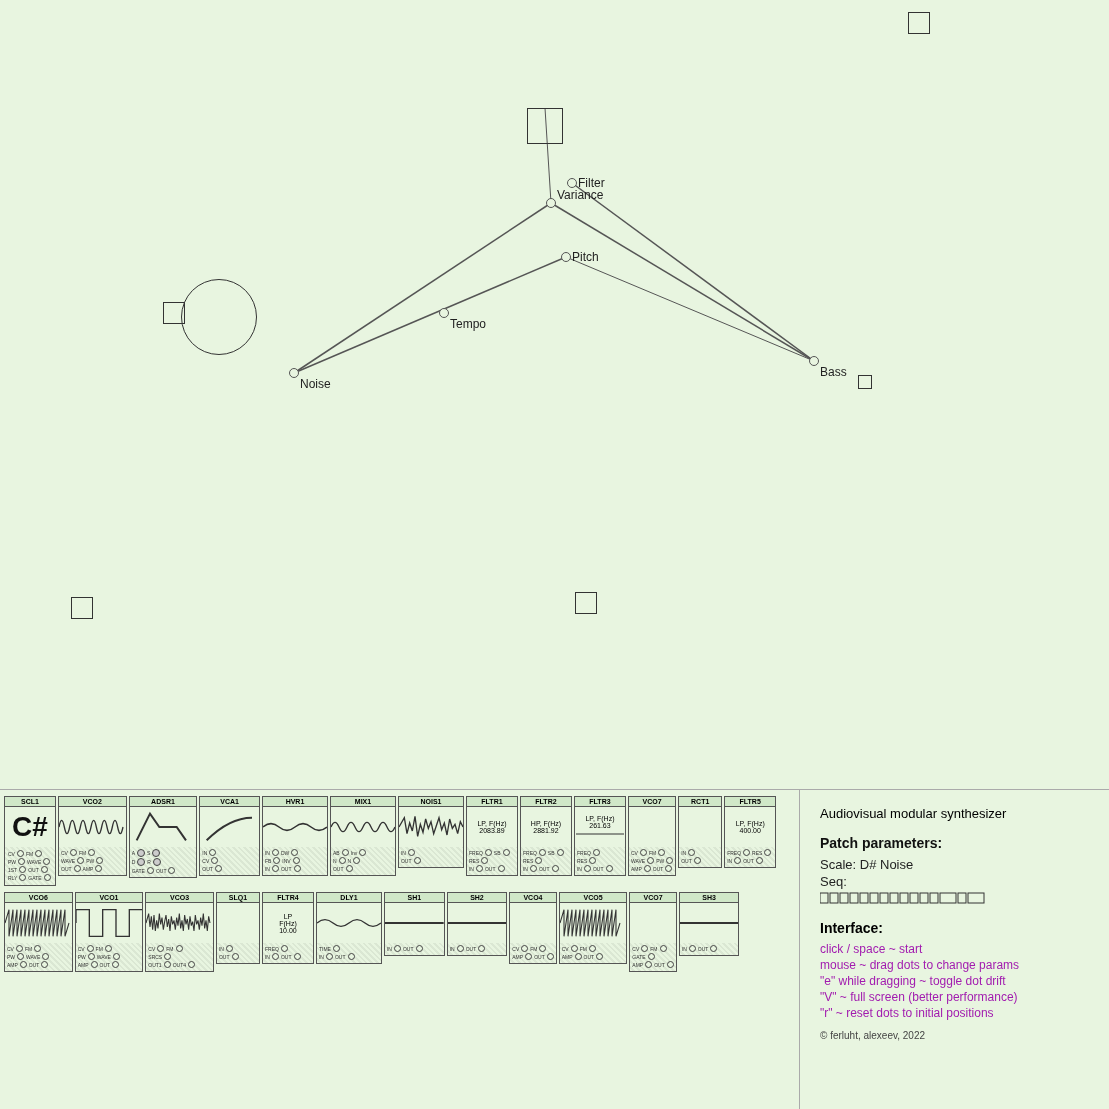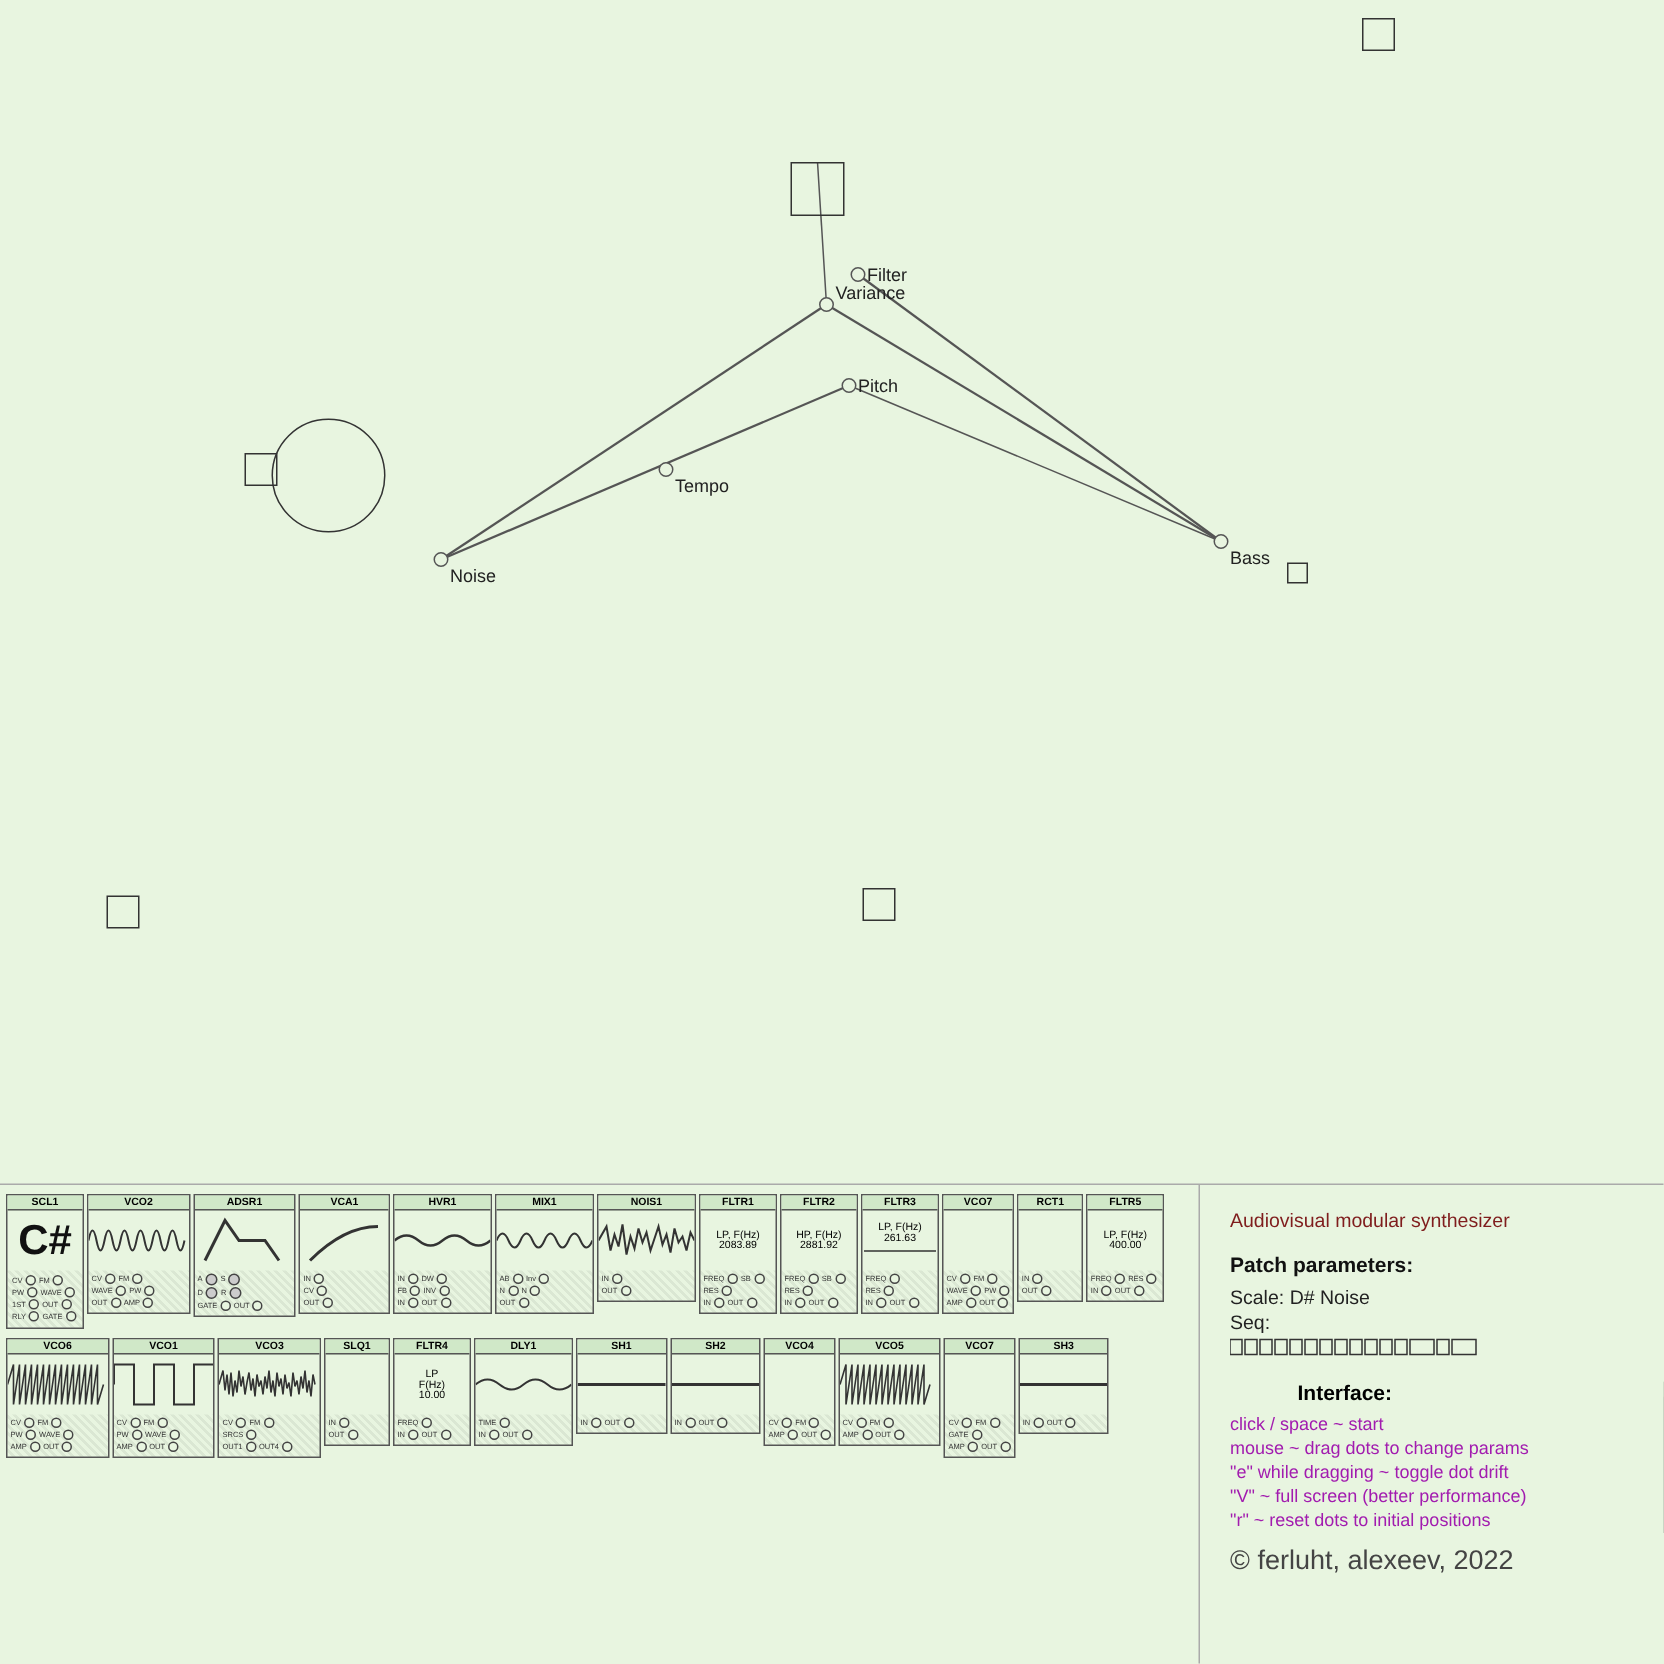--- a/index.html
+++ b/index.html
@@ -86,21 +86,21 @@
     }
 
     #info-section .app-title {
       font-size: 20px;
       font-weight: bold;
       color: #111;
       margin-bottom: 2px;
     }
     #info-section .app-subtitle {
       font-size: 13px;
-      color: #7f1d1d;
+      color: #000000;
       margin-bottom: 14px;
     }
     #info-section .section-label {
       font-size: 14px;
       font-weight: bold;
       color: #111;
       margin-bottom: 6px;
     }
     #info-section .param-row {
       font-size: 13px;
@@ -109,29 +109,28 @@
     }
     #info-section .seq-display {
       font-size: 13px;
       letter-spacing: 1px;
       margin-bottom: 12px;
     }
     #info-section .interface-label {
       font-size: 14px;
       font-weight: bold;
       margin-bottom: 6px;
-      margin-left: 45px;
     }
     #info-section .hint-row {
       font-size: 12px;
       color: #a21caf;
       margin-bottom: 2px;
     }
     #info-section .copyright {
-      font-size: 18px;
+      font-size: 10px;
       color: #444;
       margin-top: 10px;
     }
 
     
     .modules-row {
       display: flex;
       align-items: flex-start;
       padding: 2px 4px;
       gap: 2px;

